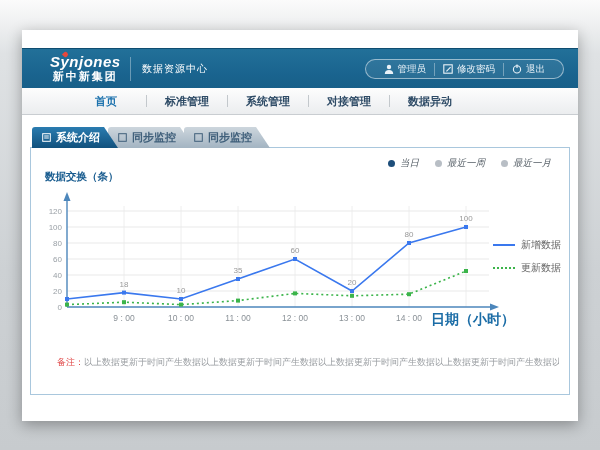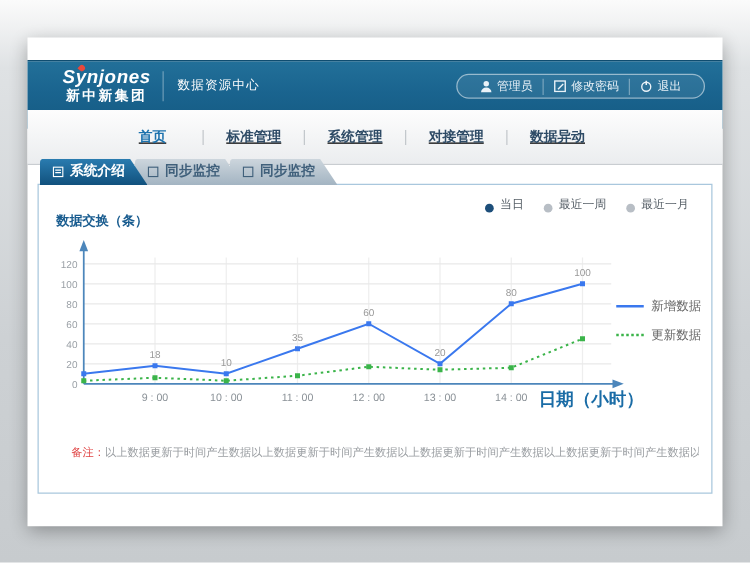--- a/index.html
+++ b/index.html
@@ -24,44 +24,44 @@
     color:#fff; font-size:10px; letter-spacing:1px; }
   .userbox { position:absolute; right:14px; top:10px; height:20px; display:flex; align-items:center;
     border:1px solid rgba(255,255,255,.5); border-radius:10px; background:rgba(255,255,255,.08);
     padding:0 10px;font-family:Liberation Mono, monospace; }
   .user-item { display:flex; align-items:center; gap:4px; color:#eaf2f8; font-size:9.5px;
     padding:0 8px; cursor:pointer; }
   .user-item + .user-item { border-left:1px solid rgba(255,255,255,.35); }
   .uicon { width:10px; height:10px; display:inline-block; }
 
   
-  .nav { position:absolute; left:0; top:58px; width:100%; height:44px;
+  .nav { position:absolute; left:0; top:58px; width:100%; height:27px;
     background:linear-gradient(180deg,#fdfdfd,#ebedef); border-bottom:1px solid #c9cdd1;
-    display:flex; align-items:center; padding-left:60px;text-decoration:underline; }
+    display:flex; align-items:center; padding-left:44px; }
   .nav-item { width:80px; text-align:center; font-size:11px; font-weight:bold;
     color:#2e4b66; cursor:pointer; }
   .nav-item.active { color:#1c72ad; }
   .nav-sep { width:1px; height:12px; background:#c3c8cc; }
 
   
   .tabs { position:absolute; left:10px; top:97px; height:21px; display:flex; }
   .tab { height:21px; line-height:21px; padding:0 18px 0 10px; font-size:11px; font-weight:bold;
     display:flex; align-items:center; gap:5px; cursor:pointer;
     clip-path:polygon(0 0, calc(100% - 14px) 0, 100% 100%, 0 100%);
     border-radius:3px 0 0 0; }
   .tab.active { background:linear-gradient(180deg,#2a7cb0,#11517d); color:#fff; z-index:3; }
   .tab.inactive { background:linear-gradient(180deg,#cdd6dd,#a3b4c2); color:#40607b; z-index:1; margin-left:-10px; }
   .tab .ticon { width:9px; height:9px; }
 
   
   .panel { position:absolute; left:8px; top:117px; width:540px; height:248px;
     border:1px solid #a9c7dd; background:#fff; }
 
   .radios { position:absolute; top:9px; right:18px; display:flex; gap:16px; align-items:center; }
-  .radio { display:flex; align-items:flex-end; gap:5px; font-size:9.5px; color:#555e66; cursor:pointer; }
+  .radio { display:flex; align-items:center; gap:5px; font-size:9.5px; color:#555e66; cursor:pointer;font-style:italic; }
   .radio .dot { width:7px; height:7px; border-radius:50%; background:#b8bec5; }
   .radio.selected .dot { background:#1d4e7a; }
 
   .ylabel { position:absolute; left:14px; top:22px; font-size:10.5px; font-weight:bold; color:#1a5d90; }
 
   .chart-wrap { position:absolute; left:10px; top:36px; width:480px; height:160px; }
   .chart-wrap svg { display:block; }
   .xlabel { position:absolute; right:6px; top:127px; font-size:14px; font-weight:bold; color:#1a6ca6; }
 
   .series-legend { position:absolute; right:8px; top:90px; display:flex; flex-direction:column; gap:9px;align-items:center; }

